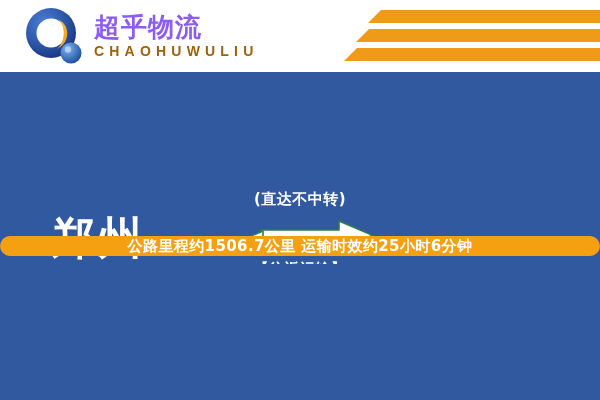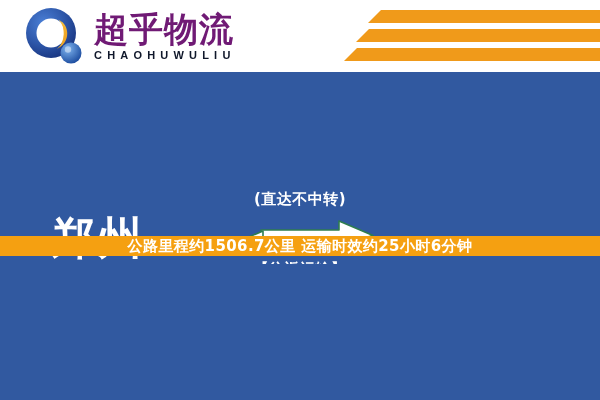--- a/index.html
+++ b/index.html
@@ -44,32 +44,32 @@
   .logo-mark svg { display: block; }
 
   .brand-text {
     display: flex;
     flex-direction: column;
     justify-content: center;
     padding-top: 2px;
   }
   .brand-cn {
     font-family: Liberation Serif, serif;
-    font-size: 34px;
-    font-weight: bold;
-    color: #701a75;
+    font-size: 26px;
+    font-weight: bold;
+    color: #8b5cf6;
     line-height: 1.05;
     letter-spacing: 1px;
     white-space: nowrap;
   }
   .brand-en {
     font-family: "Liberation Sans", sans-serif;
-    font-size: 11px;
-    font-weight: bold;
-    color: #0f172a;
+    font-size: 14px;
+    font-weight: bold;
+    color: #a16207;
     letter-spacing: 5.2px;
     line-height: 1.2;
     margin-top: 2px;
     white-space: nowrap;
   }
 
   .stripes {
     position: absolute;
     left: 350px; top: 8px;
     width: 250px; height: 58px;
@@ -142,20 +142,21 @@
 
   
   .info-band {
     position: absolute;
     left: 0; top: 236px;
     width: 600px; height: 20px;
     background: #f5a011;
     display: flex;
     align-items: center;
     justify-content: center;
+    border-radius: 10px;
   }
   .info-band-text {
     font-family: "DejaVu Sans", "Liberation Sans", sans-serif;
     font-size: 15px;
     font-weight: bold;
     color: #ffffff;
     letter-spacing: 0.4px;
     white-space: nowrap;
   }
 

